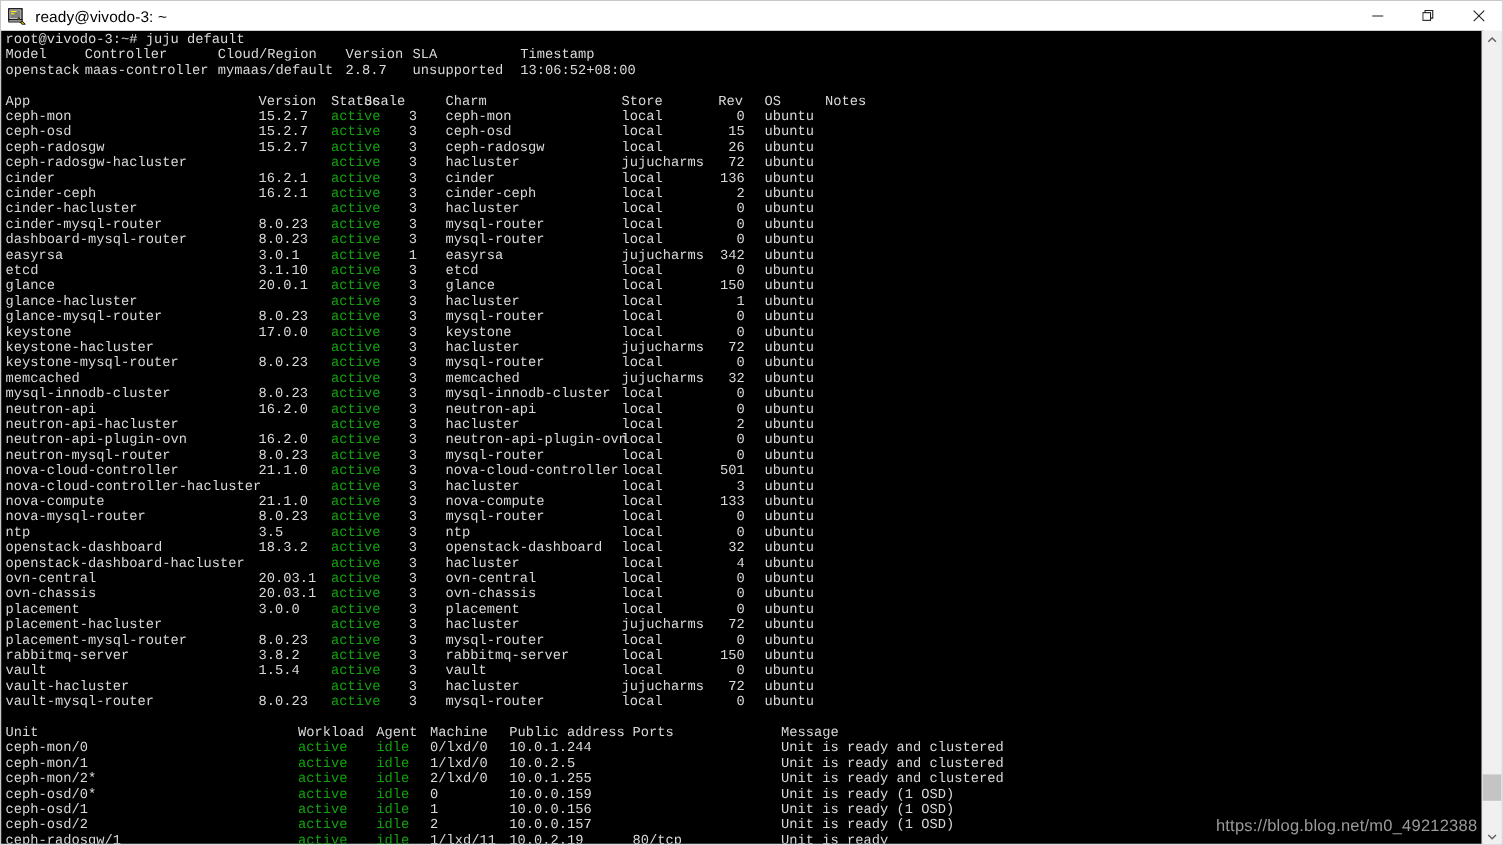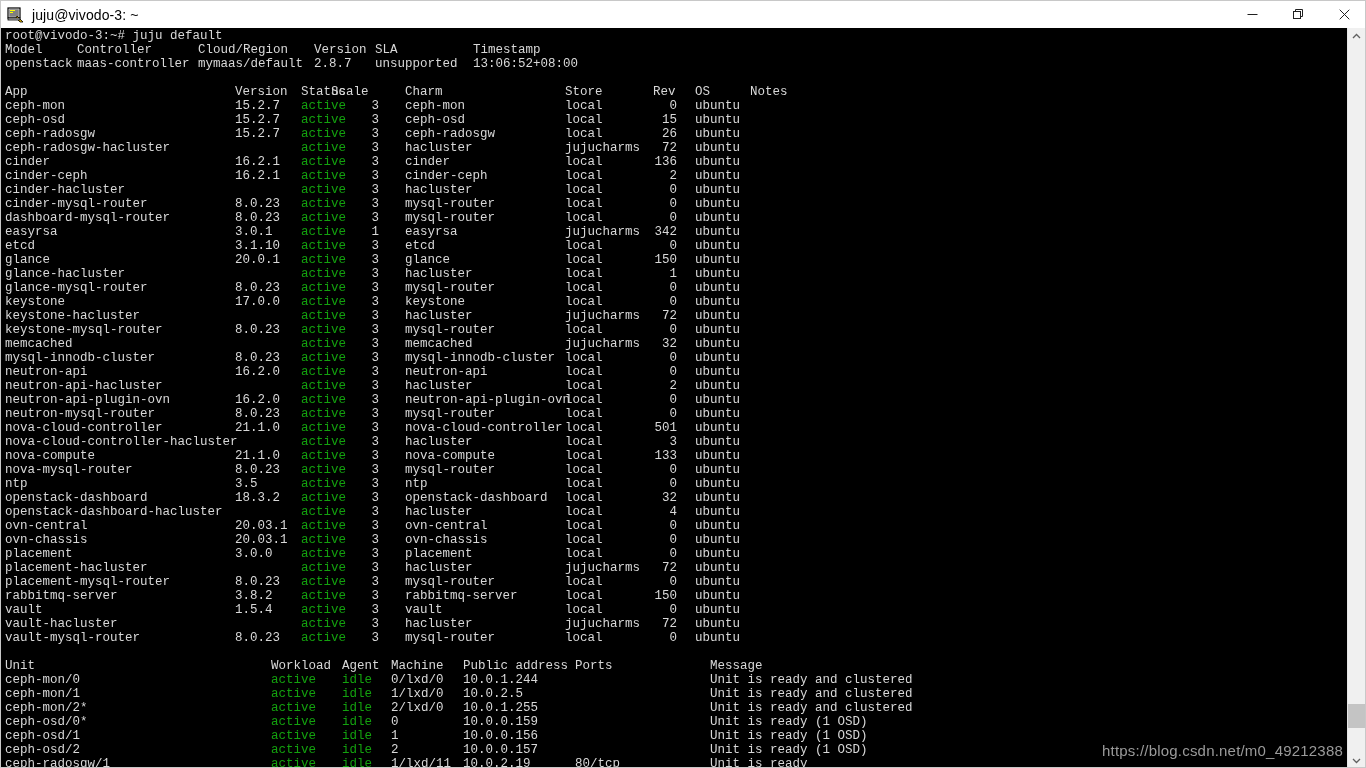--- a/index.html
+++ b/index.html
@@ -160,21 +160,21 @@
     <div id="titlebar-icon">
       <svg width="18" height="18" viewBox="0 0 18 18">
         <rect x="1" y="2" width="12" height="10" fill="#ffffff" stroke="#000000" stroke-width="1.2"></rect>
         <rect x="2.2" y="3.2" width="9.6" height="7.6" fill="#808080"></rect>
         <rect x="3" y="4" width="5" height="1" fill="#ffff00"></rect>
         <rect x="3" y="6" width="3" height="1" fill="#ffff00"></rect>
         <path d="M10 10 L16 16 L13 16 L9 12 Z" fill="#f0c000" stroke="#000000" stroke-width="0.8"></path>
         <rect x="1" y="12" width="12" height="2" fill="#c0c0c0" stroke="#000000" stroke-width="0.8"></rect>
       </svg>
     </div>
-    <div id="titlebar-title">juju@vivodo-3: ~</div>
+    <div id="titlebar-title">ready@vivodo-3: ~</div>
 
     <div id="window-controls">
       <div class="winbtn" id="btn-min">
         <svg width="11" height="11" viewBox="0 0 11 11" aria-hidden="true">
           <line x1="0.5" y1="5.5" x2="10.5" y2="5.5" stroke="#202020" stroke-width="1"></line>
         </svg>
       </div>
       <div class="winbtn" id="btn-restore">
         <svg width="11" height="11" viewBox="0 0 11 11" aria-hidden="true">
           <rect x="0.5" y="2.5" width="7" height="7" fill="none" stroke="#202020" stroke-width="1"></rect>
@@ -256,15 +256,15 @@
         </svg>
     </div>
     <div id="scroll-thumb"></div>
     <div class="scroll-arrow" id="scroll-down">
       <svg width="9" height="7" viewBox="0 0 9 7">
           <polyline points="1,2 4.5,5.5 8,2" fill="none" stroke="#606060" stroke-width="1.3"></polyline>
         </svg>
     </div>
   </div>
 
-  <div id="watermark">https://blog.csdn.net/m0_49212388</div>
+  <div id="watermark">https://blog.blog.net/m0_49212388</div>
 
 </div>
 
 </body></html>

